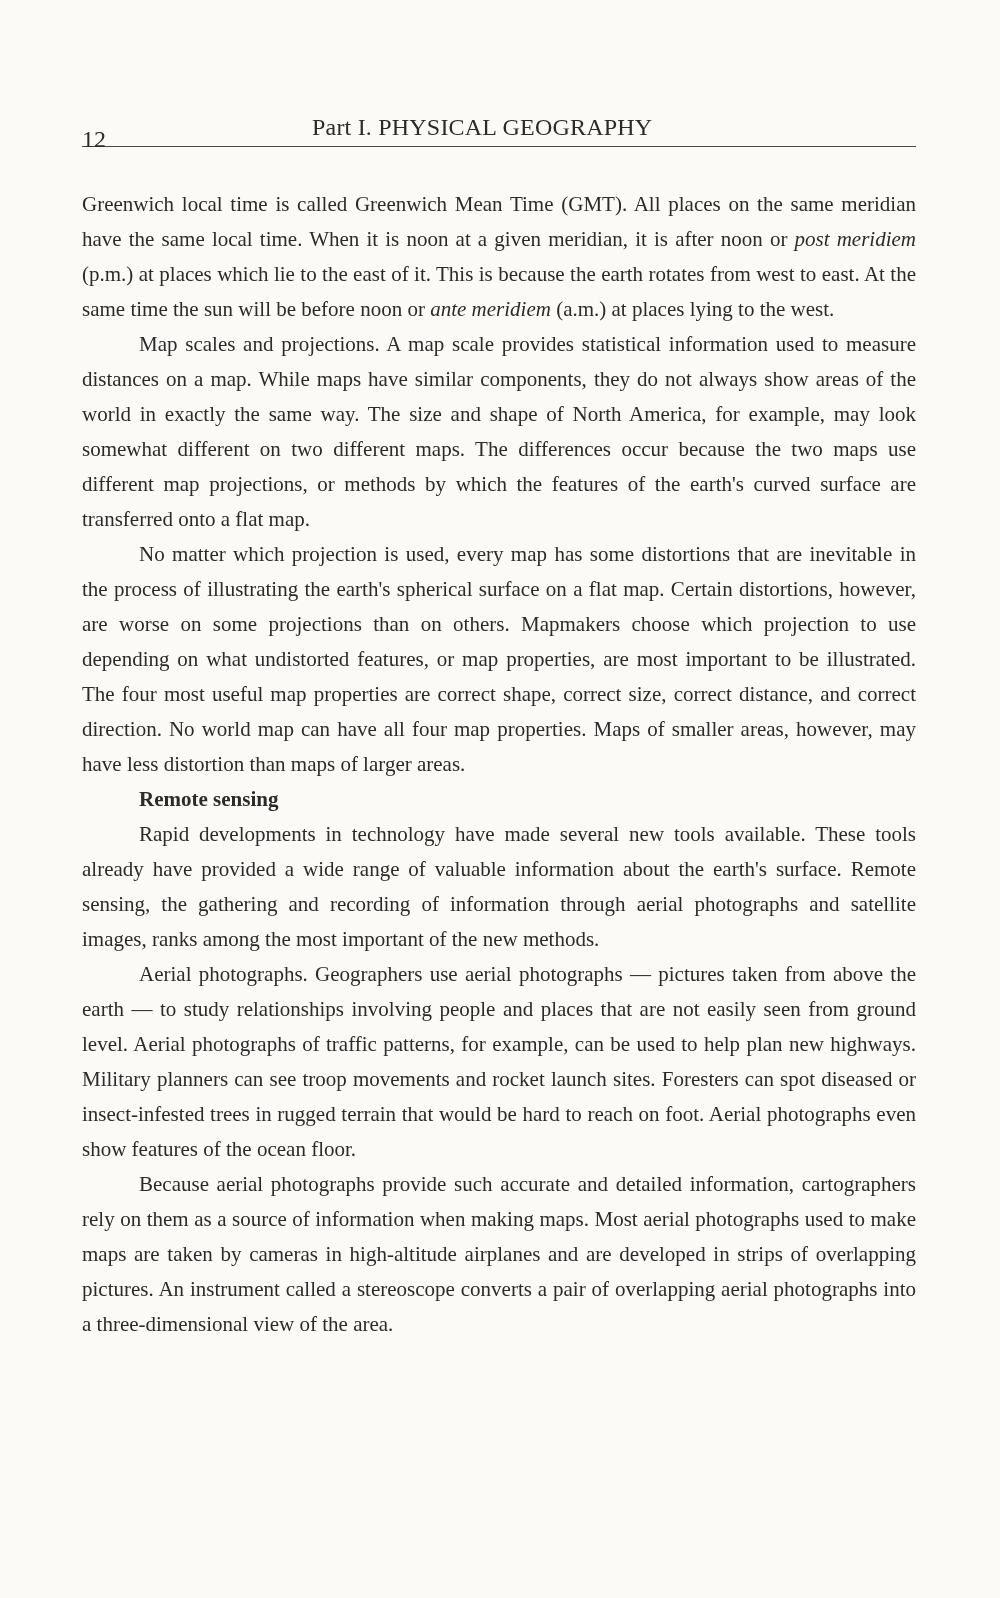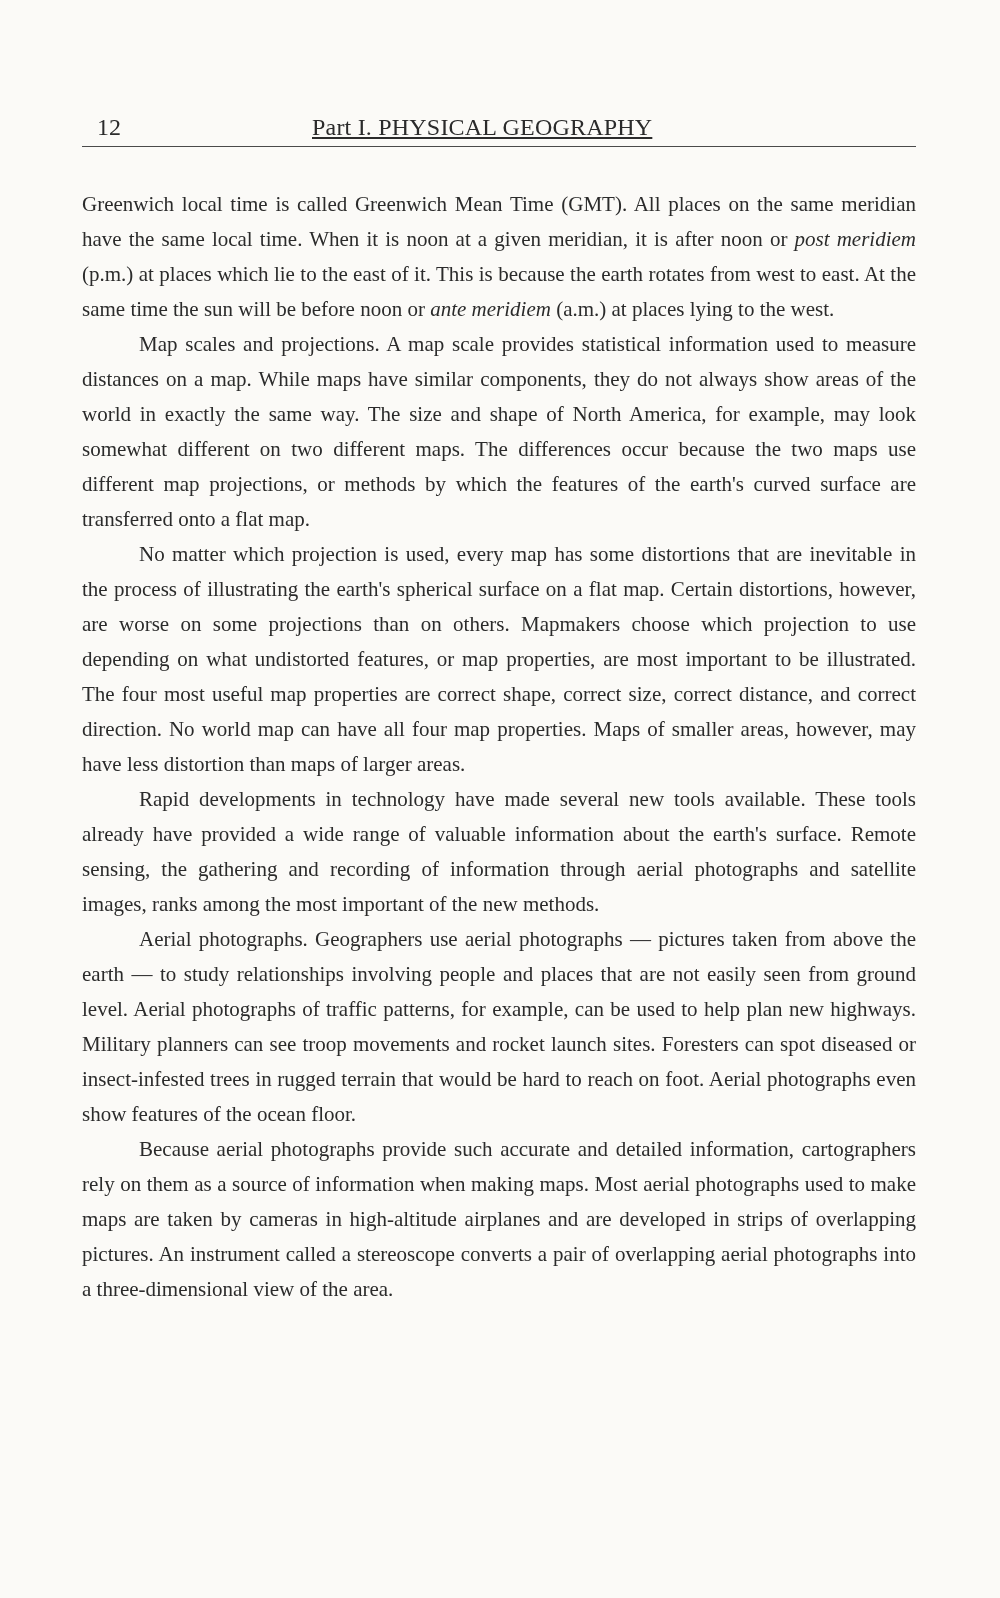--- a/index.html
+++ b/index.html
@@ -24,29 +24,27 @@
     .running-header {
       position: relative;
       height: 38px;
       border-bottom: 1.5px solid #4a4a4a;
       font-size: 24px;
       line-height: 38px;
     }
     .page-number {
       position: absolute;
       left: 0;
-      top: 0;
-      margin-left: 15px;
+      top: 12px;
     }
     .running-title {
       position: absolute;
       left: 230px;
       top: 0;
       letter-spacing: 0.2px;
-      text-decoration: underline;
     }
     .body-text {
       margin-top: 40px;
       font-size: 21px;
       line-height: 35px;
       text-align: justify;
     }
     .body-text p {
       margin: 0;
       text-indent: 0;
@@ -70,20 +68,21 @@
     <span class="running-title">Part I. PHYSICAL GEOGRAPHY</span>
   </div>
 
   <div class="body-text">
     <p><span>Greenwich local time is called Greenwich Mean Time (GMT). All places on the same meridian have the same local time. When it is noon at a given meridian, it is after noon or </span><span class="italic">post meridiem</span><span> (p.m.) at places which lie to the east of it. This is because the earth rotates from west to east. At the same time the sun will be before noon or </span><span class="italic">ante meridiem</span><span> (a.m.) at places lying to the west.</span></p>
 
     <p class="indent"><span class="bold">Map scales and projections.</span><span> A map scale provides statistical information used to measure distances on a map. While maps have similar components, they do not always show areas of the world in exactly the same way. The size and shape of North America, for example, may look somewhat different on two different maps. The differences occur because the two maps use different map projections, or methods by which the features of the earth's curved surface are transferred onto a flat map.</span></p>
 
     <p class="indent"><span>No matter which projection is used, every map has some distortions that are inevitable in the process of illustrating the earth's spherical surface on a flat map. Certain distortions, however, are worse on some projections than on others. Mapmakers choose which projection to use depending on what undistorted features, or map properties, are most important to be illustrated. The four most useful map properties are correct shape, correct size, correct distance, and correct direction. No world map can have all four map properties. Maps of smaller areas, however, may have less distortion than maps of larger areas.</span></p>
 
+    <p class="heading">Remote sensing</p>
 
     <p class="indent"><span>Rapid developments in technology have made several new tools available. These tools already have provided a wide range of valuable information about the earth's surface. Remote sensing, the gathering and recording of information through aerial photographs and satellite images, ranks among the most important of the new methods.</span></p>
 
     <p class="indent"><span class="bold">Aerial photographs.</span><span> Geographers use aerial photographs — pictures taken from above the earth — to study relationships involving people and places that are not easily seen from ground level. Aerial photographs of traffic patterns, for example, can be used to help plan new highways. Military planners can see troop movements and rocket launch sites. Foresters can spot diseased or insect-infested trees in rugged terrain that would be hard to reach on foot. Aerial photographs even show features of the ocean floor.</span></p>
 
     <p class="indent"><span>Because aerial photographs provide such accurate and detailed information, cartographers rely on them as a source of information when making maps. Most aerial photographs used to make maps are taken by cameras in high-altitude airplanes and are developed in strips of overlapping pictures. An instrument called a stereoscope converts a pair of overlapping aerial photographs into a three-dimensional view of the area.</span></p>
 
   </div>
 </div>
 

